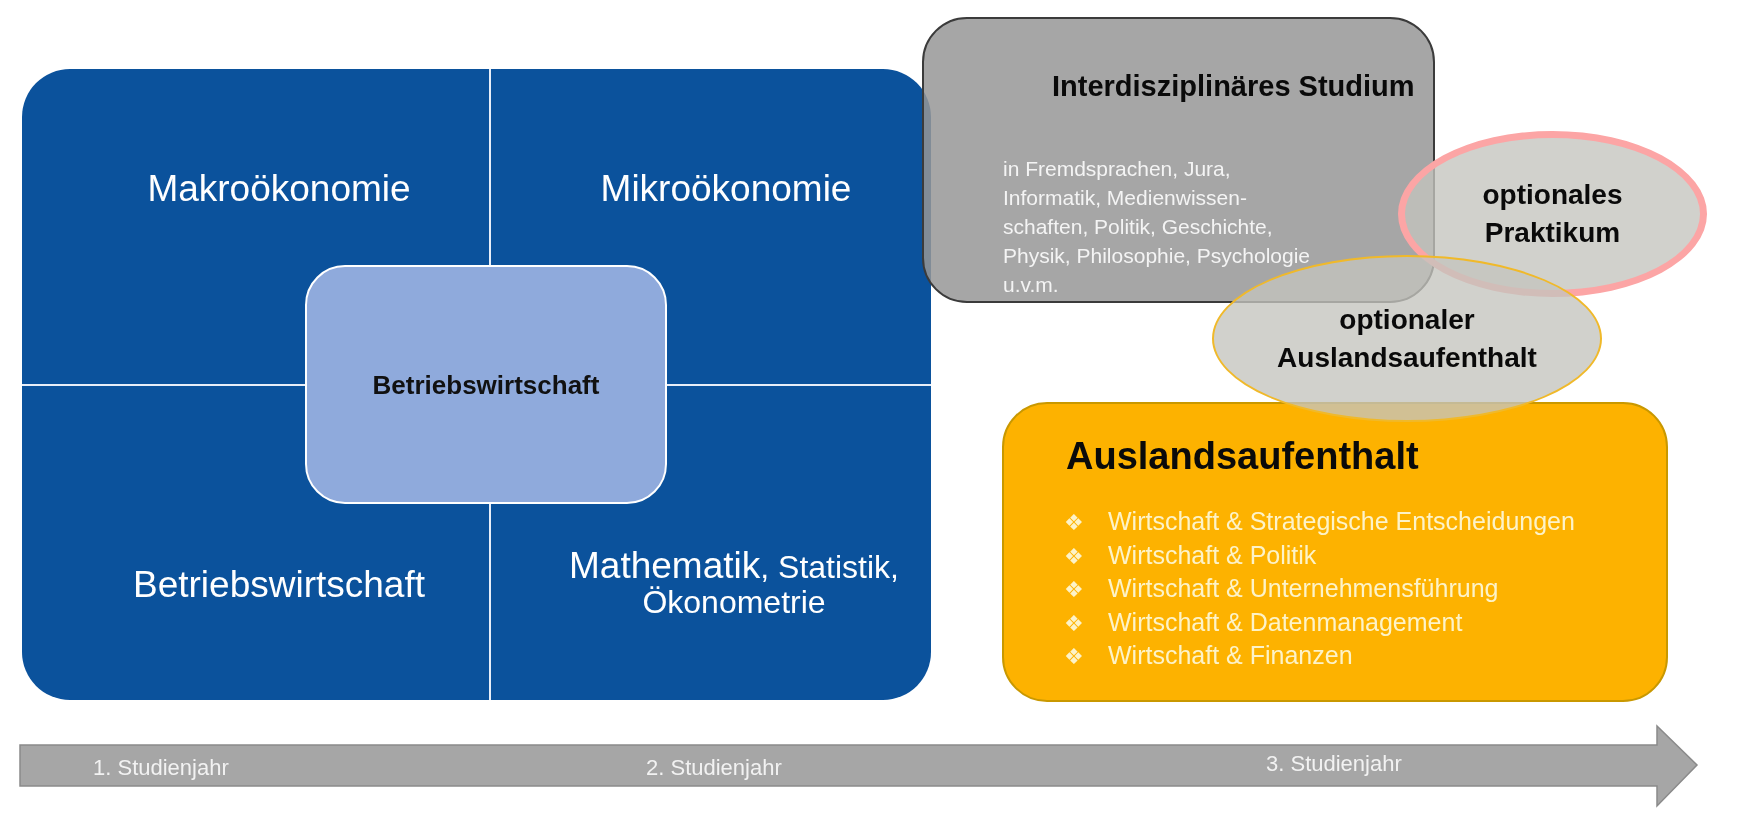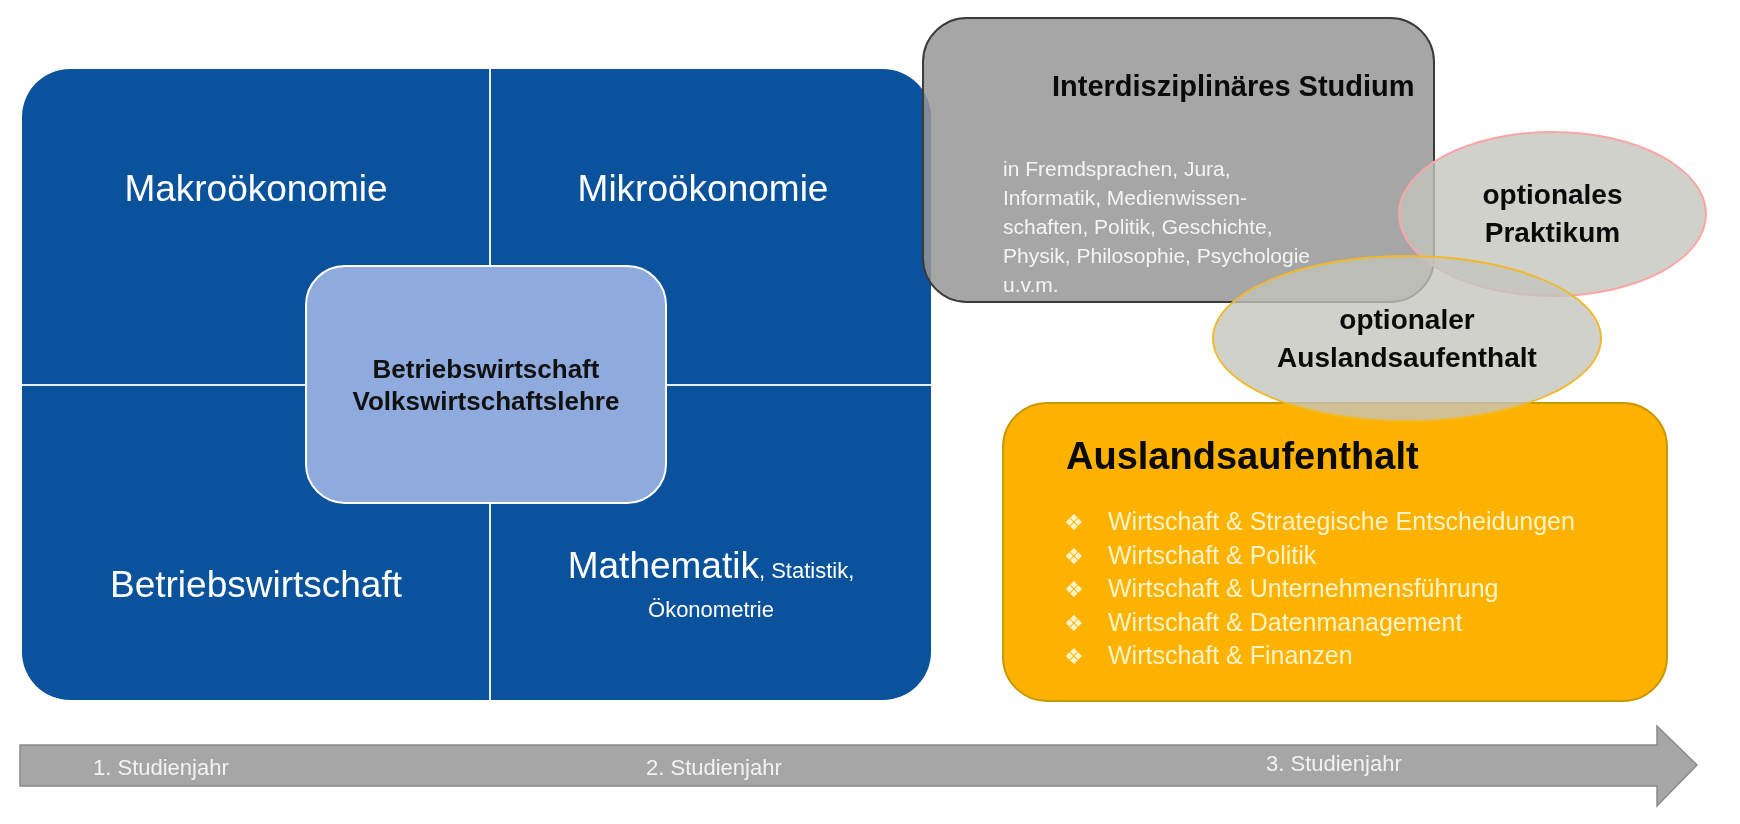--- a/index.html
+++ b/index.html
@@ -14,27 +14,28 @@
     .blue-block {
       left: 22px; top: 69px; width: 909px; height: 631px;
       background: #0b529c; border-radius: 48px;
     }
     .divider-v { left: 489px; top: 69px; width: 2px; height: 631px; background: #e8eef8; }
     .divider-h { left: 22px; top: 384px; width: 909px; height: 2px; background: #e8eef8; }
 
     .quad-label {
       color: #ffffff; font-size: 37px; line-height: 1; white-space: nowrap;
       text-align: center;
+      padding-left: 23px;
     }
     .q-makro  { left: 22px;  top: 170px; width: 468px; }
     .q-mikro  { left: 474px; top: 170px; width: 440px; margin-left: 9px; }
     .q-betrieb{ left: 22px;  top: 566px; width: 468px; }
     .q-mathe  { left: 491px; top: 549px; width: 440px; line-height: 34px; }
     .q-mathe .big { font-size: 37px; }
-    .q-mathe .small { font-size: 22px; }
+    .q-mathe .small { font-size: 32px; }
 
     .core-box {
       left: 305px; top: 265px; width: 362px; height: 239px;
       background: #8faadc; border: 2px solid #ffffff; border-radius: 40px;
       box-sizing: border-box;
       display: flex; flex-direction: column; align-items: center; justify-content: center;
     }
     .core-box span {
       color: #111111; font-weight: bold; font-size: 26px; line-height: 32px; white-space: nowrap;
     }
@@ -54,21 +55,21 @@
       white-space: pre-line; width: 420px; margin-top: 40px;
     }
 
     
     .ellipse {
       border-radius: 50%; box-sizing: border-box;
       display: flex; flex-direction: column; align-items: center; justify-content: center;
     }
     .ell-praktikum {
       left: 1398px; top: 131px; width: 309px; height: 166px;
-      background: rgba(196,196,190,0.78); border: 2px solid #fca5a5;
+      background: rgba(196,196,190,0.78); border: 7px solid #fca5a5;
     }
     .ell-ausland {
       left: 1212px; top: 255px; width: 390px; height: 167px;
       background: rgba(196,196,190,0.78); border: 2px solid #f0b92a;
       z-index: 5;
     }
     .ellipse span {
       color: #0a0a0a; font-weight: bold; font-size: 28px; line-height: 38px; white-space: nowrap;
     }
 
@@ -110,21 +111,20 @@
 <div class="abs quad-label q-makro">Makroökonomie</div>
 <div class="abs quad-label q-mikro">Mikroökonomie</div>
 <div class="abs quad-label q-betrieb">Betriebswirtschaft</div>
 <div class="abs quad-label q-mathe">
   <span class="big">Mathematik</span><span class="small">, Statistik,</span><br>
   <span class="small">Ökonometrie</span>
 </div>
 
 <div class="abs core-box">
   <span>Betriebswirtschaft</span>
-  <span>Volkswirtschaftslehre</span>
 </div>
 
 <div class="abs inter-box"></div>
 <div class="abs inter-title">Interdisziplinäres Studium</div>
 <div class="abs inter-text">in Fremdsprachen, Jura,
 Informatik, Medienwissen-
 schaften, Politik, Geschichte,
 Physik, Philosophie, Psychologie
 u.v.m.</div>
 

